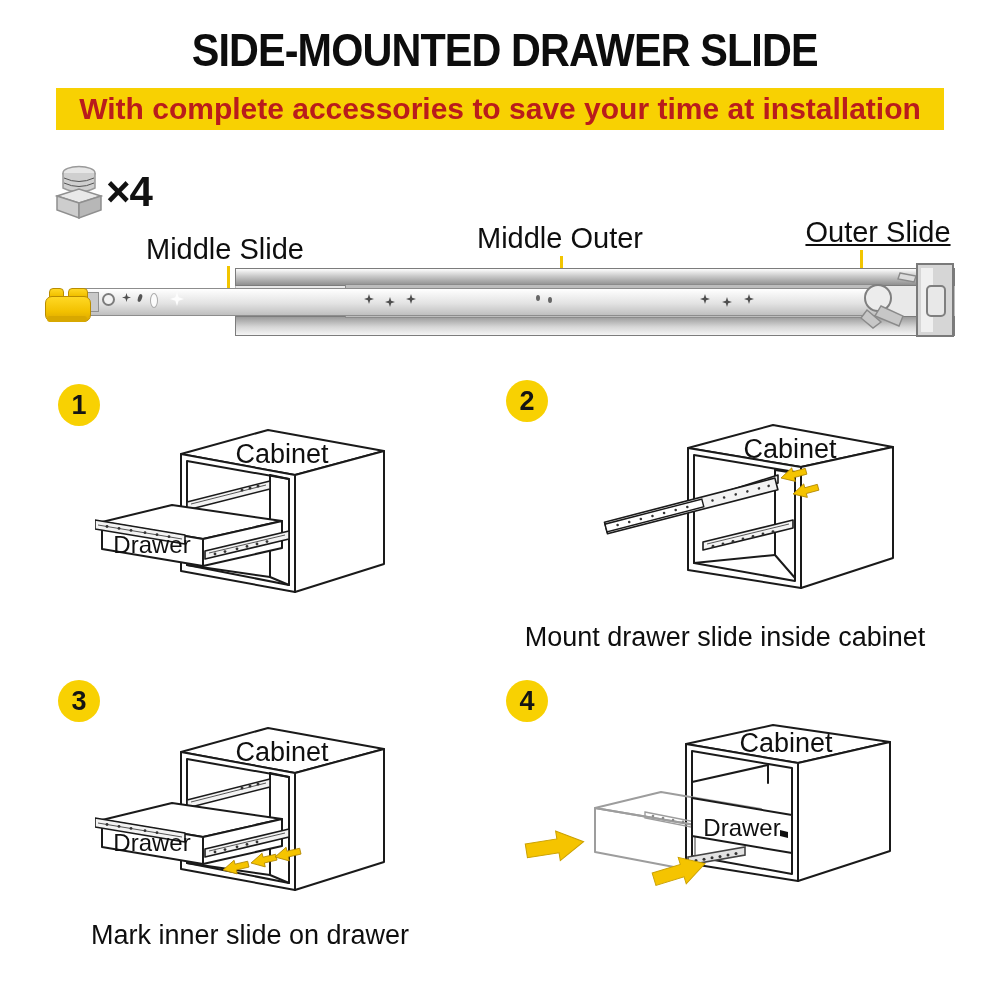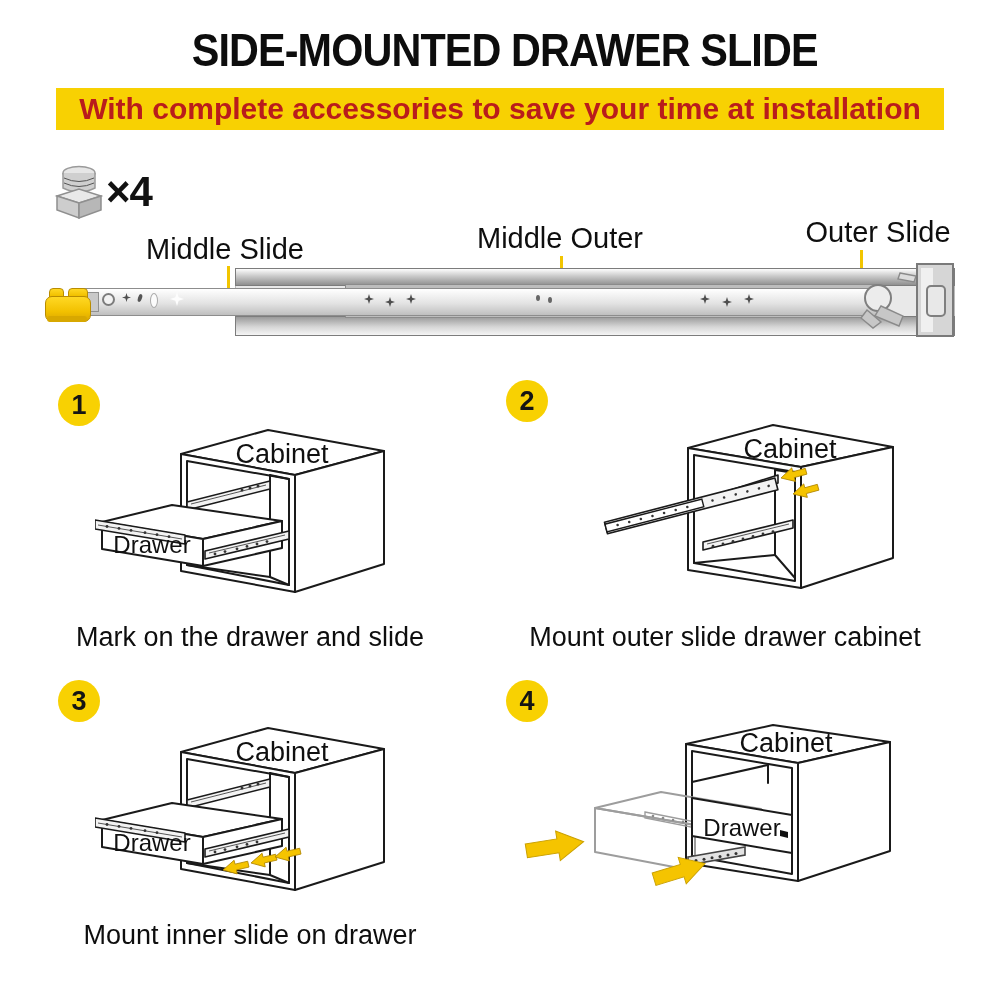--- a/index.html
+++ b/index.html
@@ -77,21 +77,21 @@
     <path d="M14,16 Q29,23 44,16" class="thin"></path>
     <path d="M14,21 Q29,28 44,21" class="thin"></path>
     <polygon points="7,34 29,27 51,34 29,41" fill="#e9e9e9" stroke="#8f8f8f" stroke-width="1.5"></polygon>
     <polygon points="7,34 7,48 29,56 29,41" fill="#cdcdcd" stroke="#8f8f8f" stroke-width="1.5"></polygon>
     <polygon points="29,41 29,56 51,48 51,34" fill="#b7b7b7" stroke="#8f8f8f" stroke-width="1.5"></polygon>
   </svg>
   <div class="abs hwcount">×4</div>
 
   <div class="abs slide-label" style="left:125px;top:233px;">Middle Slide</div>
   <div class="abs slide-label" style="left:460px;top:222px;">Middle Outer</div>
-  <div class="abs slide-label" style="left:778px;top:216px;">Outer Slide</div>
+  <div class="abs slide-label" style="left:778px;top:216px;text-decoration:underline;">Outer Slide</div>
 
   <div class="abs leader" style="left:227px;top:266px;height:28px;"></div>
   <div class="abs leader-dot" style="left:224px;top:290px;"></div>
   <div class="abs leader" style="left:560px;top:256px;height:30px;"></div>
   <div class="abs leader-dot" style="left:557px;top:282px;"></div>
   <div class="abs leader" style="left:860px;top:250px;height:22px;"></div>
   <div class="abs leader-dot" style="left:857px;top:268px;"></div>
 
   <div class="abs slide-area">
     <div class="abs channel-mid" style="left:190px;top:29px;width:718px;height:34px;"></div>
@@ -165,21 +165,20 @@
     <line class="thin" x1="114" y1="129" x2="190" y2="111"></line>
     <circle class="dot" cx="120" cy="130" r="1.4"></circle>
       <circle class="dot" cx="130" cy="127.6" r="1.4"></circle>
       <circle class="dot" cx="142" cy="124.8" r="1.4"></circle>
       <circle class="dot" cx="152" cy="122.4" r="1.4"></circle>
       <circle class="dot" cx="162" cy="120" r="1.4"></circle>
       <circle class="dot" cx="172" cy="117.6" r="1.4"></circle>
     <text class="svgtxt" x="187" y="39" font-size="27" text-anchor="middle">Cabinet</text>
     <text class="svgtxt" x="57" y="129" font-size="24" text-anchor="middle">Drawer</text>
   </svg>
-  <div class="abs caption" style="left:40px;top:622px;width:420px;">Mark on the drawer and slide</div>
 
   <div class="abs step-badge" style="left:506px;top:380px;">
     <span>2</span>
   </div>
   <svg class="abs" style="left:553px;top:418px;" width="400" height="190" viewBox="0 0 400 190">
     <polygon class="face" points="135,30 220,7 340,29 248,49"></polygon>
     <polygon class="face" points="248,49 340,29 340,140 248,170"></polygon>
     <polygon class="face" points="135,30 248,49 248,170 135,152"></polygon>
     <polygon class="face" points="141,37 242,54 242,163 141,145"></polygon>
     <line class="ln" x1="222" y1="52" x2="222" y2="137"></line>
@@ -216,21 +215,21 @@
         <circle class="dot" cx="146" cy="0" r="1.3"></circle>
         <circle class="dot" cx="158" cy="0" r="1.3"></circle>
         <circle class="dot" cx="168" cy="0" r="1.3"></circle>
     </g>
     <g>
       <polygon class="yarr" points="0,0 13,-7 13,-3 26,-3 26,3 13,3 13,7" transform="translate(228,60) rotate(-15)"></polygon>
       <polygon class="yarr" points="0,0 13,-7 13,-3 26,-3 26,3 13,3 13,7" transform="translate(240,76) rotate(-15)"></polygon>
     </g>
     <text class="svgtxt" x="237" y="40" font-size="27" text-anchor="middle">Cabinet</text>
   </svg>
-  <div class="abs caption" style="left:495px;top:622px;width:460px;">Mount outer slide drawer cabinet</div>
+  <div class="abs caption" style="left:495px;top:622px;width:460px;">Mount drawer slide inside cabinet</div>
 
   <div class="abs step-badge" style="left:58px;top:680px;">
     <span>3</span>
   </div>
   <svg class="abs" style="left:95px;top:722px;" width="292" height="172" viewBox="0 0 292 172">
     <polygon class="face" points="86,30 173,6 289,27 200,51"></polygon>
     <polygon class="face" points="200,51 289,27 289,140 200,168"></polygon>
     <polygon class="face" points="86,30 200,51 200,168 86,147"></polygon>
     <polygon class="face" points="92,37 194,55 194,161 92,141"></polygon>
     <line class="ln" x1="175" y1="51" x2="175" y2="153"></line>
@@ -260,21 +259,21 @@
       <circle class="dot" cx="152" cy="122.4" r="1.4"></circle>
       <circle class="dot" cx="162" cy="120" r="1.4"></circle>
     <g>
       <polygon class="yarr" points="0,0 13,-7 13,-3 26,-3 26,3 13,3 13,7" transform="translate(128,148) rotate(-13)"></polygon>
       <polygon class="yarr" points="0,0 13,-7 13,-3 26,-3 26,3 13,3 13,7" transform="translate(156,141) rotate(-13)"></polygon>
       <polygon class="yarr" points="0,0 13,-7 13,-3 26,-3 26,3 13,3 13,7" transform="translate(180,135) rotate(-13)"></polygon>
     </g>
     <text class="svgtxt" x="187" y="39" font-size="27" text-anchor="middle">Cabinet</text>
     <text class="svgtxt" x="57" y="129" font-size="24" text-anchor="middle">Drawer</text>
   </svg>
-  <div class="abs caption" style="left:40px;top:920px;width:420px;">Mount inner slide on drawer</div>
+  <div class="abs caption" style="left:40px;top:920px;width:420px;">Mark inner slide on drawer</div>
 
   <div class="abs step-badge" style="left:506px;top:680px;">
     <span>4</span>
   </div>
   <svg class="abs" style="left:518px;top:710px;" width="440" height="200" viewBox="0 0 440 200">
     <polygon class="face" points="168,34 255,15 372,32 280,53"></polygon>
     <polygon class="face" points="280,53 372,32 372,141 280,171"></polygon>
     <polygon class="face" points="168,34 280,53 280,171 168,153"></polygon>
     <polygon class="face" points="174,41 274,58 274,164 174,146"></polygon>
     <line class="ln" x1="174" y1="72" x2="250" y2="55"></line>

